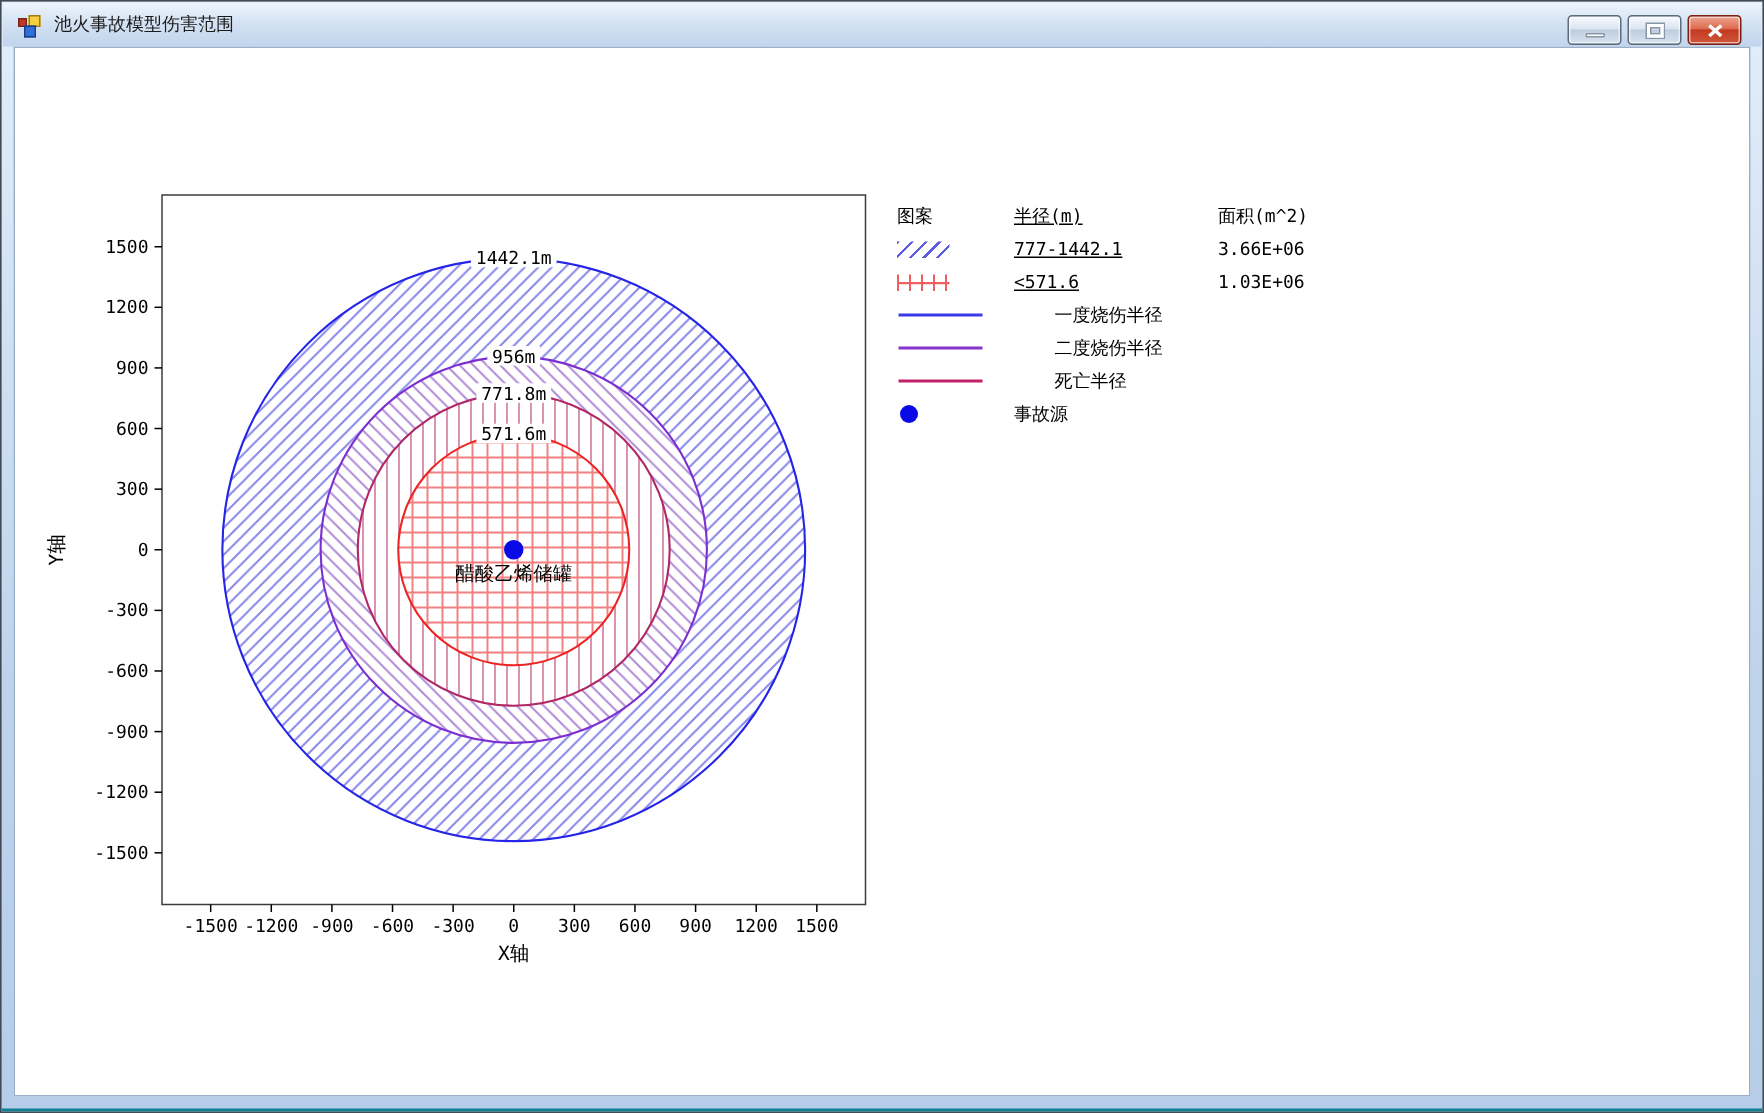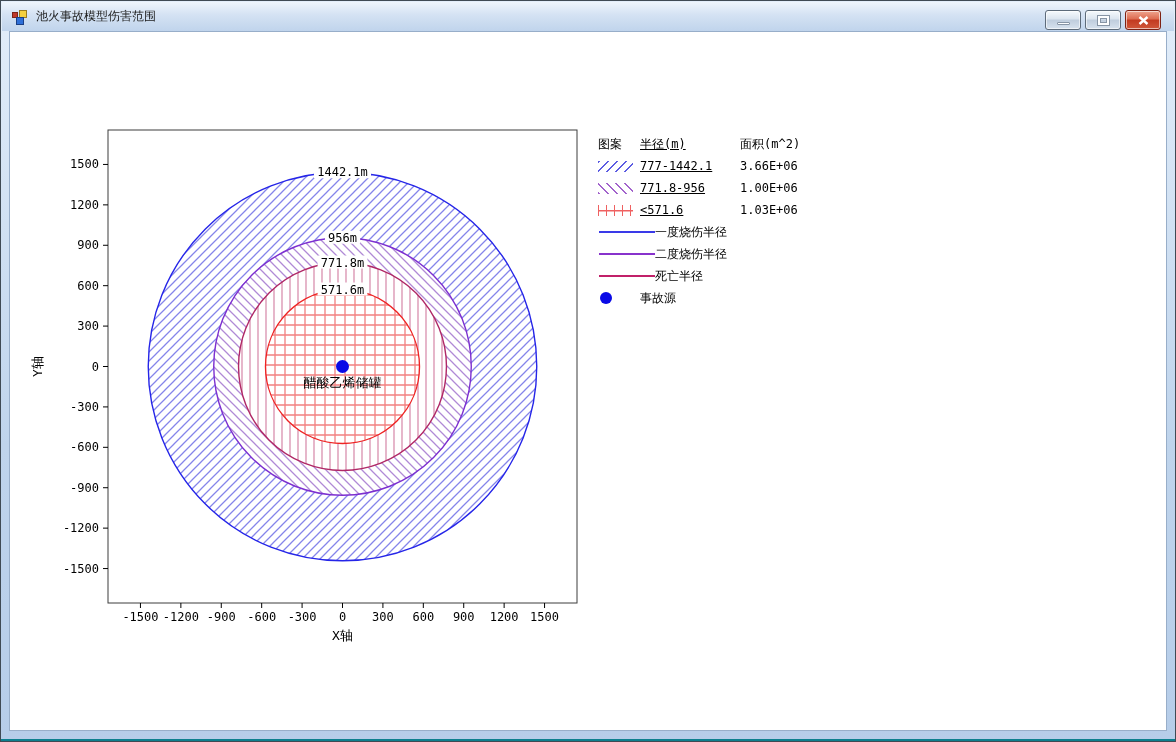--- a/index.html
+++ b/index.html
@@ -38,27 +38,27 @@
     position:absolute;left:8px;top:30px;right:8px;bottom:10px;
     background:#ffffff;border:1px solid #98aec9;
   }
   .teal-strip{position:absolute;left:0;right:0;bottom:0;height:2px;background:#0d7f8e;}
   #chart-svg{position:absolute;left:20px;top:88px;}
   .legend{
     position:absolute;left:588px;top:101px;width:310px;
     font-family:"DejaVu Sans Mono","Liberation Sans",monospace,sans-serif;
     font-size:12px;color:#000;
   }
-  .lg-row{display:flex;align-items:center;height:22px;}
+  .lg-row{display:flex;align-items:center;height:22px;gap:36px;}
   .lg-col-swatch{width:42px;display:flex;align-items:center;}
   .lg-col-radius{width:100px;text-decoration:underline;}
   .lg-col-area{flex:1;}
   .lg-hatch{width:35px;height:11px;}
   .lg-line{width:56px;height:0;border-top:2px solid #000;margin-left:1px;}
-  .lg-line-label{}
+  .lg-line-label{margin-left:12px;}
   .lg-dot{width:12px;height:12px;border-radius:50%;background:#0a0ae6;margin-left:2px;}
   .lg-dot-label{margin-left:28px;}
 </style>
 </head>
 <body>
 
 <div class="window">
   <div class="titlebar">
     <div class="app-icon">
       <div class="sq-red"></div>
@@ -178,27 +178,20 @@
         </div>
         <div class="lg-row">
           <div class="lg-col-swatch">
             <div class="lg-hatch" style="background: repeating-linear-gradient(135deg, rgb(92, 92, 226) 0px, rgb(92, 92, 226) 1.5px, transparent 1.5px, transparent 6.5px);"></div>
           </div>
           <div class="lg-col-radius">777-1442.1</div>
           <div class="lg-col-area">3.66E+06</div>
         </div>
         <div class="lg-row">
           <div class="lg-col-swatch">
-            <div class="lg-hatch" style="background: repeating-linear-gradient(45deg, rgb(162, 99, 204) 0px, rgb(162, 99, 204) 1.5px, transparent 1.5px, transparent 6.5px);"></div>
-          </div>
-          <div class="lg-col-radius">771.8-956</div>
-          <div class="lg-col-area">1.00E+06</div>
-        </div>
-        <div class="lg-row">
-          <div class="lg-col-swatch">
             <div class="lg-hatch" style="background-image: repeating-linear-gradient(90deg, rgb(239, 97, 97) 0px, rgb(239, 97, 97) 1.5px, transparent 1.5px, transparent 8px), linear-gradient(rgb(239, 97, 97), rgb(239, 97, 97)); background-size: auto, 100% 1.5px; background-position: 0px 0px, 0px 5px; background-repeat: repeat, no-repeat;"></div>
           </div>
           <div class="lg-col-radius">&lt;571.6</div>
           <div class="lg-col-area">1.03E+06</div>
         </div>
         <div class="lg-row">
           <div class="lg-line" style="border-top-color: rgb(58, 58, 232);"></div>
           <div class="lg-line-label">一度烧伤半径</div>
         </div>
         <div class="lg-row">

